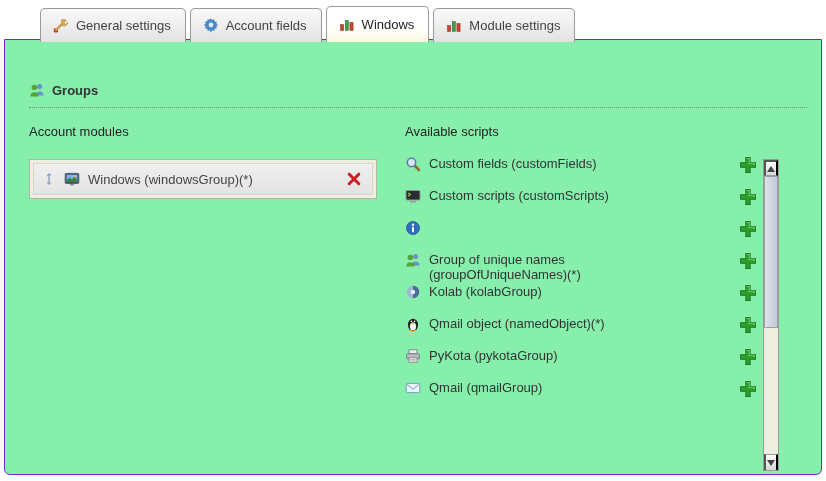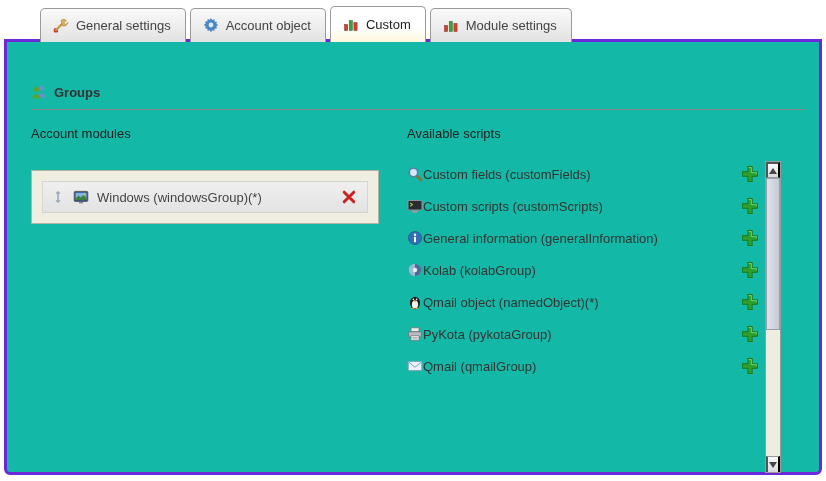--- a/index.html
+++ b/index.html
@@ -5,21 +5,21 @@
   * { box-sizing: border-box; }
   html,body { margin:0; padding:0; }
   body {
     width:826px; height:481px; position:relative; overflow:hidden;
     background:#ffffff; color:#333;
     font-family:"Liberation Sans", sans-serif; font-size:13px;
   }
   
   .panel {
     position:absolute; left:4px; right:4px; top:39px; bottom:6px;
-    background:#14b8a6; border:3px solid #6d28d9;
+    background:#86efac; border:1px solid #6d28d9;
     border-radius:0 0 6px 6px;
   }
   
   .tabbar { position:absolute; left:12px; top:8px; display:flex; gap:4px; z-index:3;padding-left:28px; }
   .tab {
     display:flex; align-items:center; gap:7px;
     padding:7px 14px 8px 12px;
     border:1px solid #9a9a9a; border-bottom:none;
     border-radius:5px 5px 0 0;
     background:linear-gradient(#fafafa,#e2e2e2);
@@ -41,36 +41,36 @@
     display:flex; align-items:center; gap:7px;
     font-weight:bold; padding-bottom:9px;
     border-bottom:1px dotted #8a8a8a;
   }
   .col-label { position:absolute; top:84px; color:#222; }
   .left-label { left:24px; }
   .right-label { left:400px; }
 
   
   .selected-box {
-    position:absolute; left:24px; top:128px; width:348px;
-    border:1px solid #b3b3a3; background:#EFEEE0; padding:10px;
+    position:absolute; left:24px; top:119px; width:348px;
+    border:1px solid #b3b3a3; background:#EFEEE0; padding:3px;
   }
   .selected-item {
     display:flex; align-items:center; gap:8px;
     background:linear-gradient(#efefef,#e3e3e3);
     border:1px solid #d6d6cc;
     padding:6px 8px; min-height:32px;
   }
   .selected-item .sel-label { color:#444; }
   .sel-remove { margin-left:auto; background:none; border:none; padding:0; cursor:pointer; width:18px; height:18px; }
   .drag-handle { cursor:ns-resize; display:inline-flex; }
 
   
   .available { position:absolute; left:400px; top:116px; width:352px; }
-  .avail-row { display:flex; align-items:center; height:32px; gap:0; }
+  .avail-row { display:flex; align-items:flex-start; height:32px; gap:8px; }
   .avail-label { width:272px; line-height:15px; color:#333; }
   .add-btn { margin-left:auto; background:none; border:none; padding:0; cursor:pointer; width:18px; height:18px; }
 
   
   .scrollbar {
     position:absolute; left:758px; top:119px; width:16px; height:312px;
     background:#efece0; border:1px solid #9a9a9a;
     display:flex; flex-direction:column;
   }
   .sb-btn {
@@ -181,29 +181,29 @@
         </svg>
       </span>
     <span>General settings</span>
   </div>
   <div class="tab">
     <span class="icon-wrap">
         <svg class="i16">
           <use href="#i-gear"></use>
         </svg>
       </span>
-    <span>Account object</span>
+    <span>Account fields</span>
   </div>
   <div class="tab active">
     <span class="icon-wrap">
         <svg class="i16">
           <use href="#i-chart"></use>
         </svg>
       </span>
-    <span>Custom</span>
+    <span>Windows</span>
   </div>
   <div class="tab">
     <span class="icon-wrap">
         <svg class="i16">
           <use href="#i-chart"></use>
         </svg>
       </span>
     <span>Module settings</span>
   </div>
 </div>
@@ -272,29 +272,41 @@
           </svg>
         </button>
     </div>
 
     <div class="avail-row">
       <span class="icon-wrap">
           <svg class="i16">
             <use href="#i-info"></use>
           </svg>
         </span>
-      <span class="avail-label">General information (generalInformation)</span>
-      <button class="add-btn">
-          <svg class="i18">
-            <use href="#i-plus"></use>
-          </svg>
-        </button>
-    </div>
-
-
+      <button class="add-btn">
+          <svg class="i18">
+            <use href="#i-plus"></use>
+          </svg>
+        </button>
+    </div>
+
+
+    <div class="avail-row">
+      <span class="icon-wrap">
+          <svg class="i16">
+            <use href="#i-groups"></use>
+          </svg>
+        </span>
+      <span class="avail-label">Group of unique names (groupOfUniqueNames)(*)</span>
+      <button class="add-btn">
+          <svg class="i18">
+            <use href="#i-plus"></use>
+          </svg>
+        </button>
+    </div>
 
     <div class="avail-row">
       <span class="icon-wrap">
           <svg class="i16">
             <use href="#i-kolab"></use>
           </svg>
         </span>
       <span class="avail-label">Kolab (kolabGroup)</span>
       <button class="add-btn">
           <svg class="i18">

